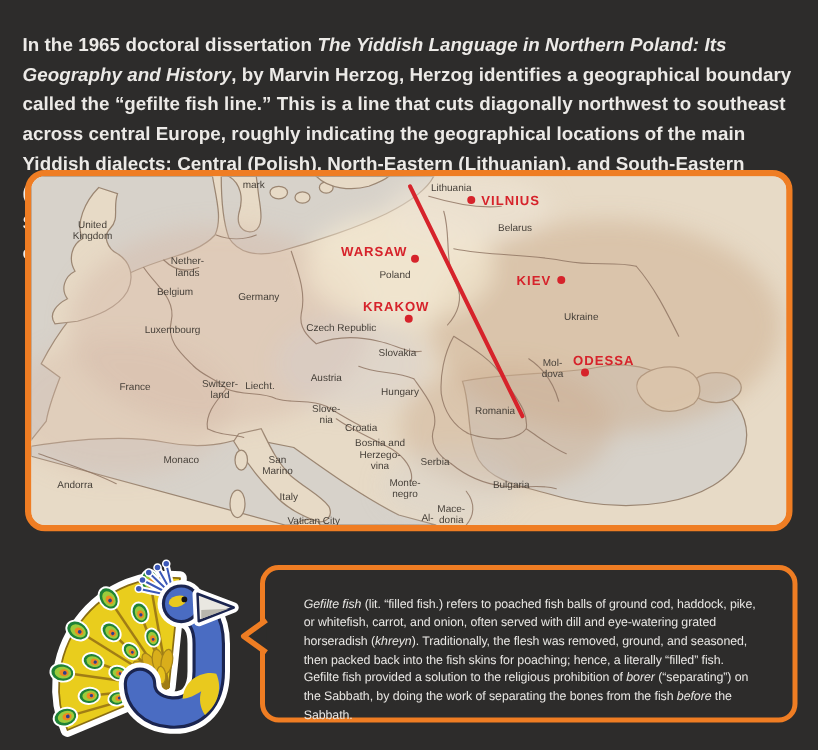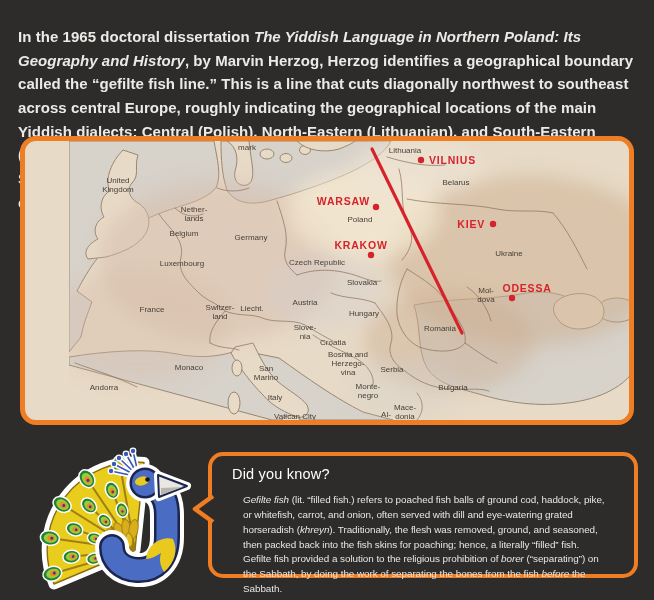--- a/index.html
+++ b/index.html
@@ -12,21 +12,21 @@
   .it{font-style:italic;}
   
   #intro{
     position:absolute;left:18px;top:10px;width:620px;
     color:#eceae7;font-size:15px;line-height:1.58;letter-spacing:.05px;font-weight:bold;
   }
   
   #map-frame{
     position:absolute;left:20px;top:136px;width:614px;height:289px;
     box-sizing:border-box;border:5px solid #ef7d23;border-radius:16px;
-    background:#e7dac6;overflow:hidden;padding-left:44px;
+    background:#e7dac6;overflow:hidden;
   }
   #map-frame svg{display:block;width:604px;height:279px;}
   text.country{font-family:"Liberation Sans",sans-serif;font-size:8px;fill:#453f38;}
   text.city{font-family:"Liberation Sans",sans-serif;font-size:10.5px;font-weight:700;letter-spacing:.8px;}
   
   #peacock{position:absolute;left:15px;top:437px;width:195px;height:162px;}
   #bubble{
     position:absolute;left:208px;top:452px;width:430px;height:126px;
     box-sizing:border-box;border:4px solid #ef7d23;border-radius:15px;
     background:#2d2c2b;padding:10px 14px 8px 20px;
@@ -303,15 +303,14 @@
     <circle cx="132.5" cy="42.5" r="2.3" fill="#141414"></circle>
   </g>
 
   <path d="M158,102 C163,113 160,126 149,135 C145,129 144,122 146,116 C141,119 136,122 131,122 C132,113 137,106 145,103 C150,101 155,101 158,102 Z" fill="#e9c91e"></path>
 </svg>
 
 <div id="bubble">
   <svg id="bubble-tail" viewBox="0 0 24 34">
     <path d="M22,4 L4,17 L22,30" fill="#2d2c2b" stroke="#ef7d23" stroke-width="4.5" stroke-linejoin="round"></path>
   </svg>
-  <h2>Did you know?</h2>
   <p id="bubble-body"><span class="it">Gefilte fish</span><span> (lit. “filled fish.) refers to poached fish balls of ground cod, haddock, pike, or whitefish, carrot, and onion, often served with dill and eye-watering grated horseradish (</span><span class="it">khreyn</span><span>). Traditionally, the flesh was removed, ground, and seasoned, then packed back into the fish skins for poaching; hence, a literally “filled” fish. Gefilte fish provided a solution to the religious prohibition of </span><span class="it">borer</span><span> (“separating”) on the Sabbath, by doing the work of separating the bones from the fish </span><span class="it">before</span><span> the Sabbath.</span></p>
 </div>
 
 </body></html>

